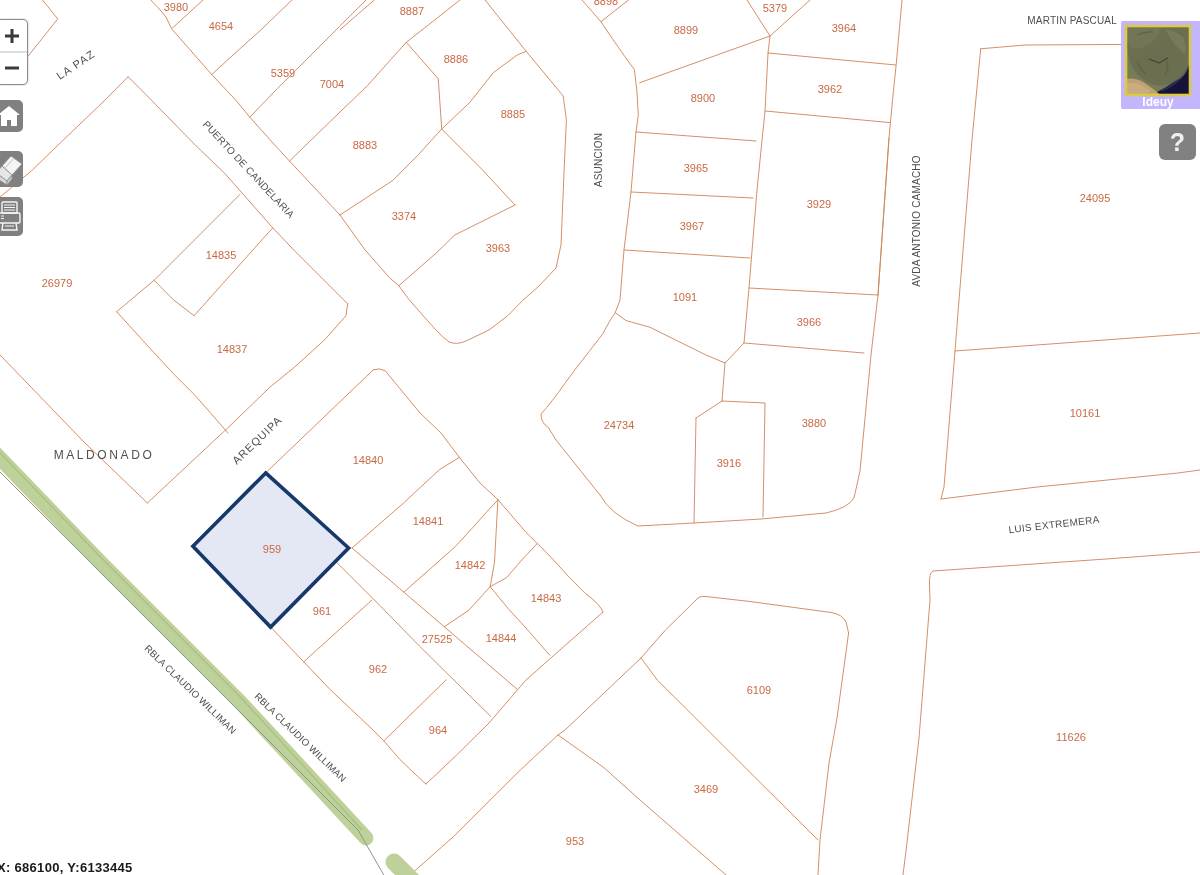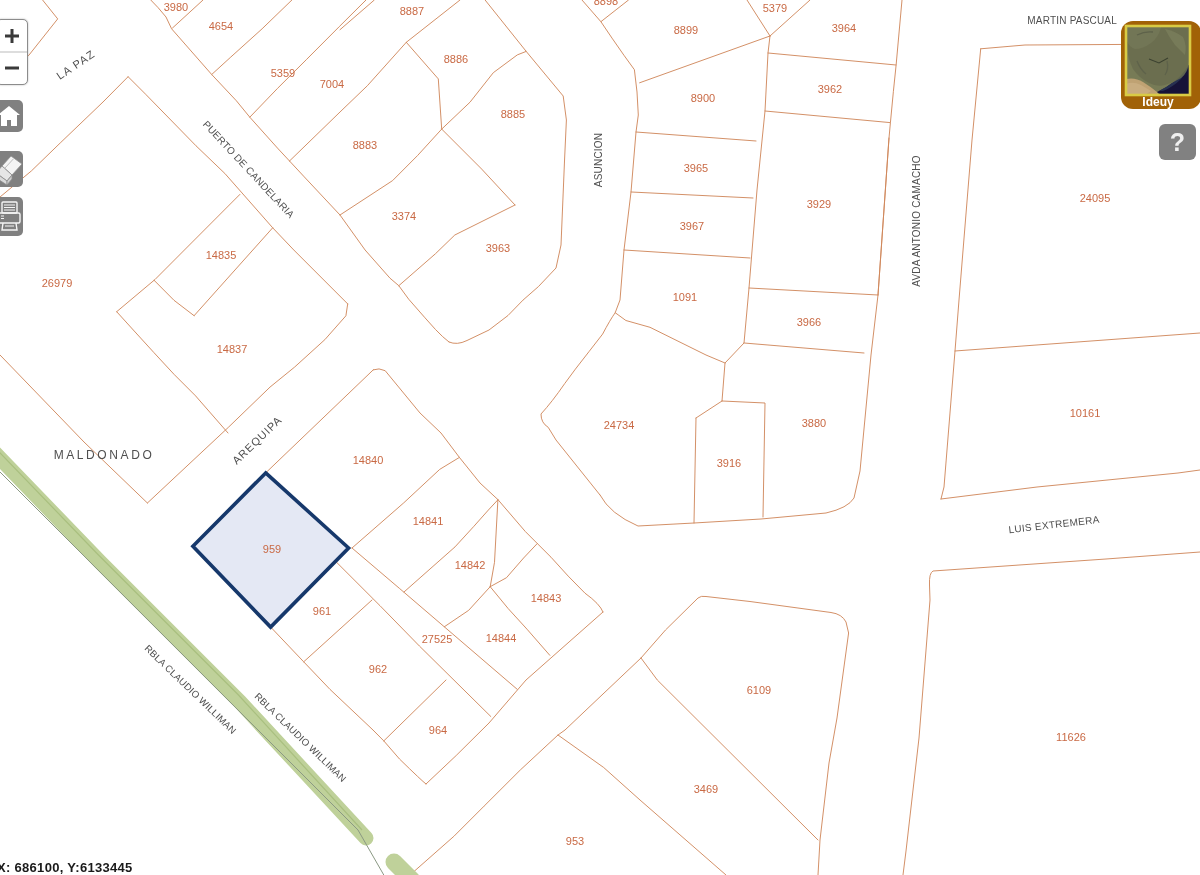--- a/index.html
+++ b/index.html
@@ -237,21 +237,21 @@
 <rect x="7" y="5" width="15" height="11" rx="1"></rect>
 <path d="M9,8 h11 M9,10.5 h11 M9,13 h11" stroke-width="1"></path>
 <rect x="4" y="16" width="21" height="10" rx="1.5"></rect>
 <path d="M6,19 h3 M6,21.5 h3" stroke-width="1"></path>
 <path d="M8,26 L7,33 L22,33 L21,26"></path>
 <path d="M10,29 h9" stroke-width="1"></path>
 </g>
 </svg>
 </div>
 
-<div class="ui" style="left:1121px;top:21px;width:80px;height:88px;background:#a16207;border-radius:12px;">
+<div class="ui" style="left:1121px;top:21px;width:80px;height:88px;background:#c4b5fd;border-radius:2px;">
 <svg width="73" height="88" viewBox="0 0 73 88">
 <rect x="5" y="5" width="64" height="69" fill="#717553"></rect>
 <path d="M5,5 h64 v69 h-64 Z" fill="#7d8159" opacity="0.5"></path>
 <path d="M5,74 L5,58 Q14,56 22,61 Q30,66 36,71 L38,74 Z" fill="#bfa273"></path>
 <path d="M5,63 Q12,60 20,64 L30,70 L24,74 L5,74 Z" fill="#cdb286" opacity="0.7"></path>
 <path d="M69,74 L69,42 Q63,53 54,60 Q46,66 38,70 L36,71 L40,74 Z" fill="#161238"></path>
 <path d="M69,42 Q63,53 54,60 Q46,66 38,70 L42,70 Q52,66 60,58 Q66,51 69,44 Z" fill="#2c3858" opacity="0.8"></path>
 <path d="M6,6 L68,6 L68,40 Q67,52 60,57 Q52,62 44,64 Q36,66 28,62 Q18,57 12,48 Q7,38 6,26 Z" fill="#686c4e" opacity="0.85"></path>
 <path d="M10,6 L40,6 Q38,16 30,22 Q22,28 14,28 Q8,26 6,20 L6,6 Z" fill="#737757" opacity="0.9"></path>
 <path d="M44,8 Q54,10 62,16 Q66,24 64,34 Q60,30 54,24 Q48,16 44,8 Z" fill="#7a7e5b" opacity="0.8"></path>

